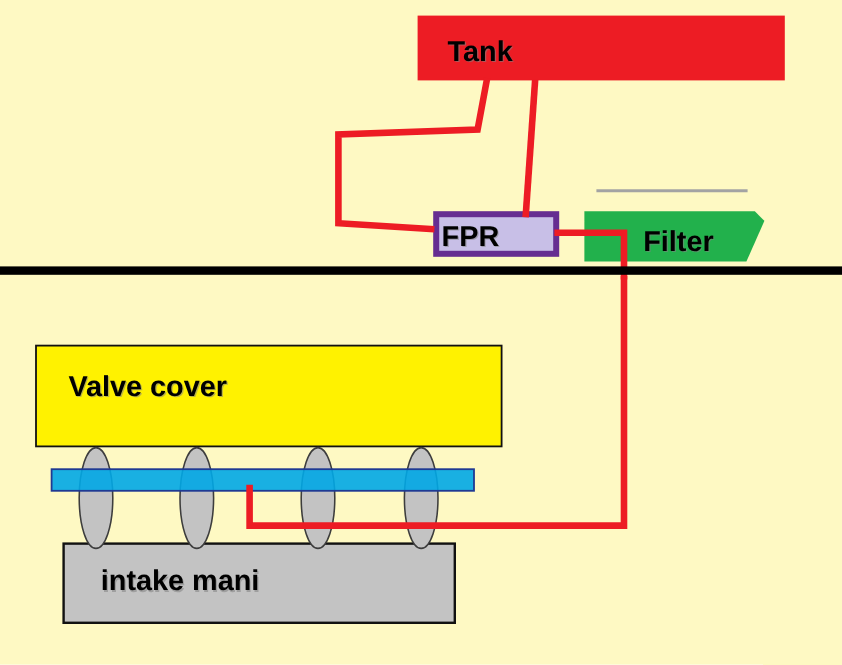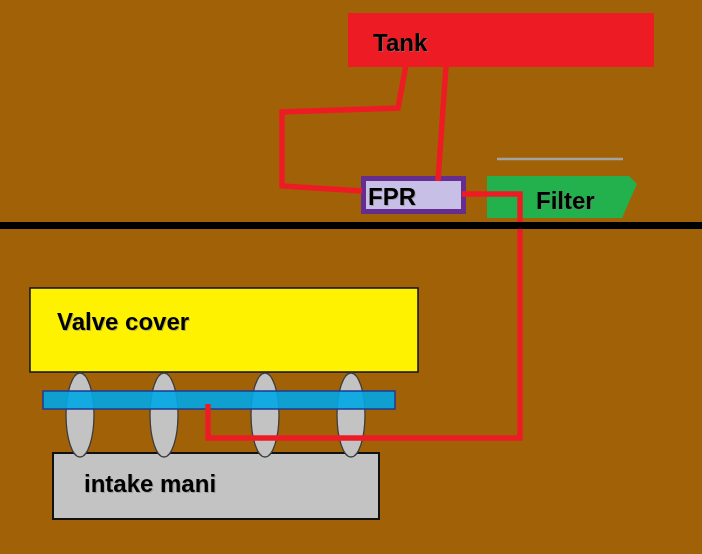--- a/index.html
+++ b/index.html
@@ -4,21 +4,21 @@
 <style>
   html, body {
     margin: 0;
     padding: 0;
     background: #ffffff;
   }
   .stage {
     position: relative;
     width: 702px;
     height: 554px;
-    background: #a16207;
+    background: #fef9c3;
     overflow: hidden;
     font-family: "Liberation Sans", "DejaVu Sans", sans-serif;
   }
   svg { display: block; }
   .lbl {
     font-family: "Liberation Sans", "DejaVu Sans", sans-serif;
     font-weight: bold;
     font-size: 24px;
     fill: #000000;
     text-shadow: 1px 1px 0 rgba(130,130,130,0.55);

